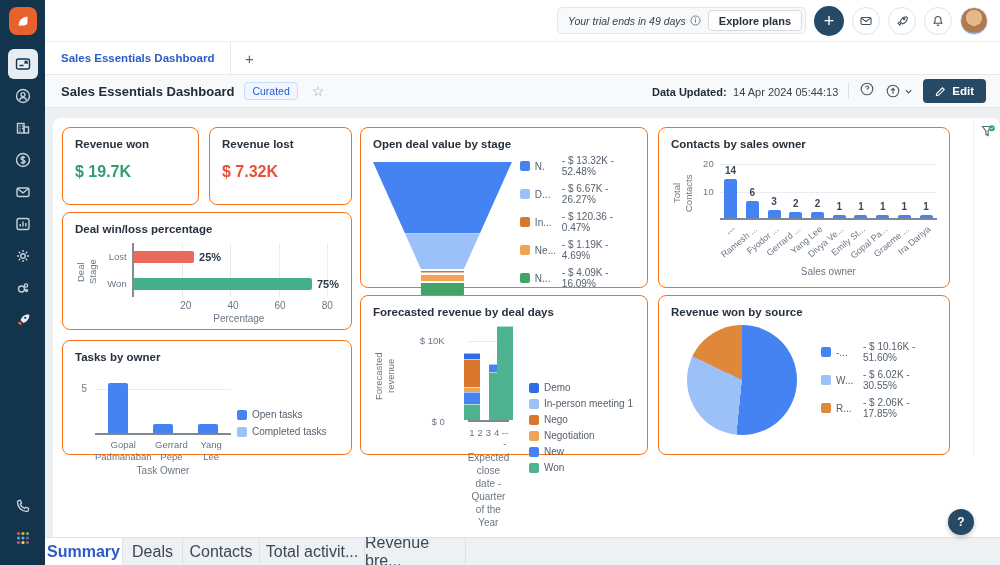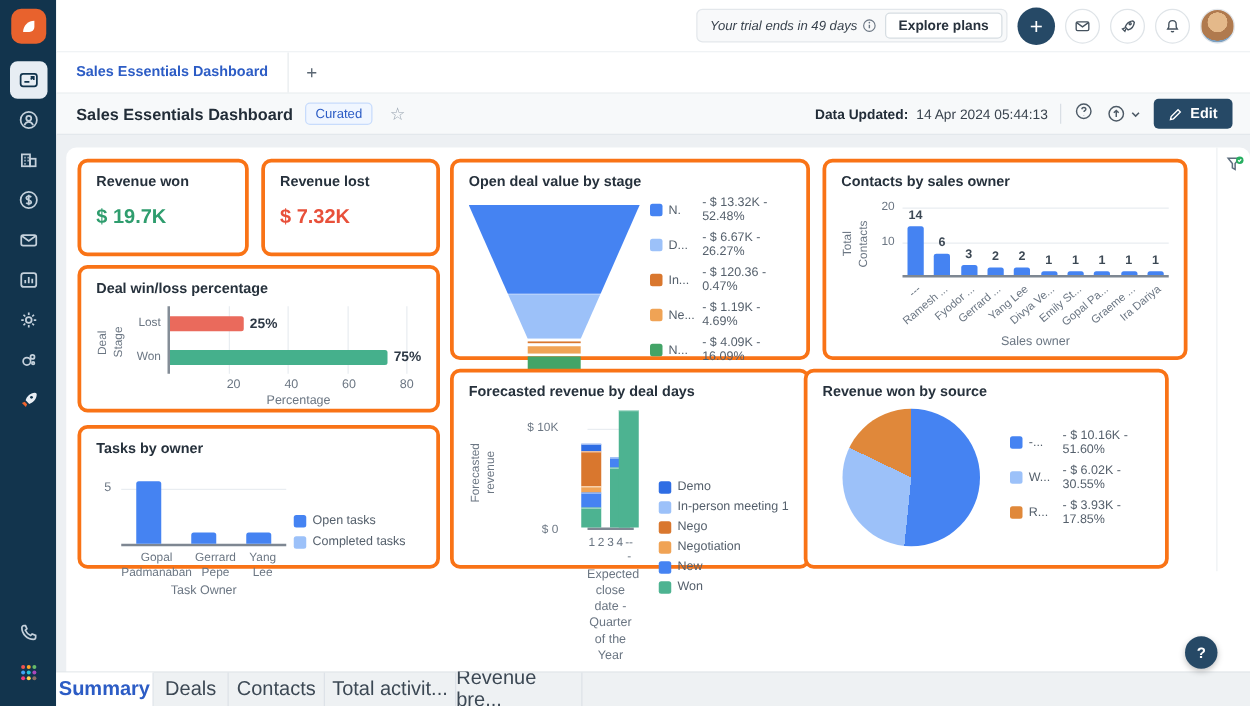--- a/index.html
+++ b/index.html
@@ -45,21 +45,21 @@
   .du-value { font-size:11px; color:#39434e; margin-left:2px; }
   .vdiv { width:1px; height:16px; background:#d9dfe5; }
   .head-ic svg { stroke:#4d5a66; fill:none; stroke-width:1.3; }
   .edit-btn { height:24px; background:#264966; color:#fff; border:none; border-radius:4px; font-size:11.5px; font-weight:600; display:flex; align-items:center; gap:6px; padding:0 12px; cursor:pointer; font-family:"Liberation Sans",sans-serif; }
 
   
   .content { flex:1; position:relative; background:#edf0f3; min-height:0; }
   .panel { position:absolute; left:8px; right:0; top:10px; bottom:0; background:#fff; border-radius:8px 8px 0 0; }
   .rail { position:absolute; right:0; top:10px; width:27px; bottom:80px; border-left:1px solid #eef1f4; }
   .filter-ic { position:absolute; top:6px; left:6px; }
-  .card { position:absolute; background:#fff; border:3px solid #f97316; border-radius:8px; padding:10px 12px; }
+  .card { position:absolute; background:#fff; border:1px solid #f97316; border-radius:8px; padding:10px 12px; }
   .card-title { font-size:11.5px; font-weight:700; color:#26313c; margin-bottom:8px; }
   .kpi-val { font-size:16px; font-weight:700; margin-top:13px; }
   .kpi-green { color:#2f9d6e; }
   .kpi-red { color:#e8503a; }
   .help-fab { position:absolute; right:26px; bottom:2px; width:26px; height:26px; border-radius:50%; background:#264966; color:#fff; font-size:12px; font-weight:700; border:none; display:flex; align-items:center; justify-content:center; box-shadow:0 2px 5px rgba(0,0,0,.25); cursor:pointer; }
 
   
   .bottomtabs { height:28px; background:#eef1f3; border-top:1px solid #dee3e8; display:flex; flex:none; }
   .btab { display:flex; align-items:center; justify-content:center; font-size:16px; color:#3c4854; border-right:1px solid #dde2e8; }
   .btab.active { background:#fff; color:#2c5cc5; font-weight:700; }
@@ -565,40 +565,40 @@
                   <span class="ct-cat" style="right: 25%;">Gopal Pa...</span>
                   <span class="ct-cat" style="right: 15%;">Graeme ...</span>
                   <span class="ct-cat" style="right: 5%;">Ira Dariya</span>
                 </div>
                 <div class="xlab">Sales owner</div>
               </div>
             </div>
           </div>
       </div>
 
-      <div class="card" style="left:598px;top:187px;width:292px;height:160px;">
+      <div class="card" style="left:613px;top:187px;width:292px;height:160px;">
         <div class="card-title">Revenue won by source</div>
         <div style="height:124px;">
             <div class="pi">
               <div class="pi-pie" style="background: conic-gradient(rgb(69, 131, 242) 0deg, rgb(69, 131, 242) 185.76deg, rgb(156, 193, 249) 185.76deg, rgb(156, 193, 249) 295.74deg, rgb(224, 136, 58) 295.74deg, rgb(224, 136, 58) 360deg);"></div>
               <div class="legend pi-lg">
                 <div class="lg-item">
                   <span class="lg-sw" style="background: rgb(69, 131, 242);"></span>
                   <span class="lg-lab lg-fix">-...</span>
                   <span class="lg-txt">- $ 10.16K - 51.60%</span>
                 </div>
                 <div class="lg-item">
                   <span class="lg-sw" style="background: rgb(156, 193, 249);"></span>
                   <span class="lg-lab lg-fix">W...</span>
                   <span class="lg-txt">- $ 6.02K - 30.55%</span>
                 </div>
                 <div class="lg-item">
                   <span class="lg-sw" style="background: rgb(224, 136, 58);"></span>
                   <span class="lg-lab lg-fix">R...</span>
-                  <span class="lg-txt">- $ 3.93K - 17.85%</span>
+                  <span class="lg-txt">- $ 2.06K - 17.85%</span>
                 </div>
               </div>
             </div>
           </div>
       </div>
 
       <button class="help-fab">?</button>
     </div>
 
     <div class="bottomtabs">

